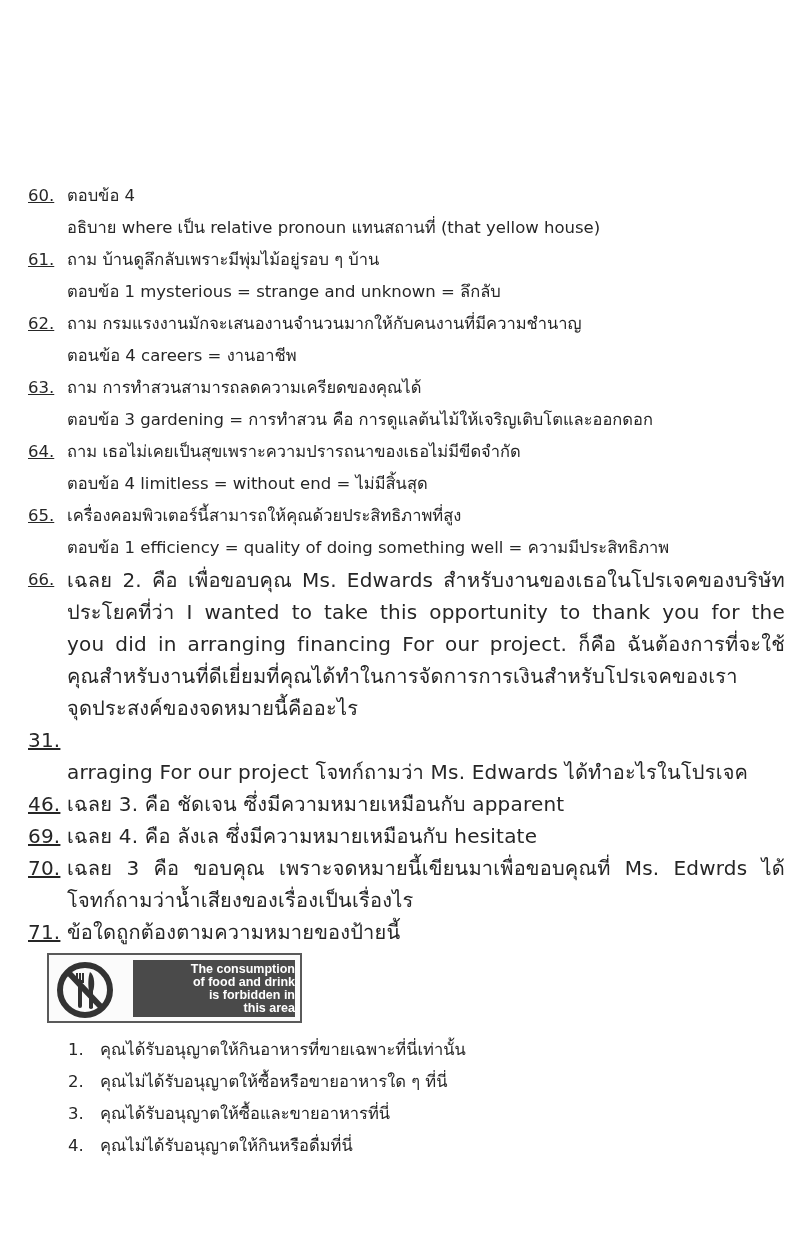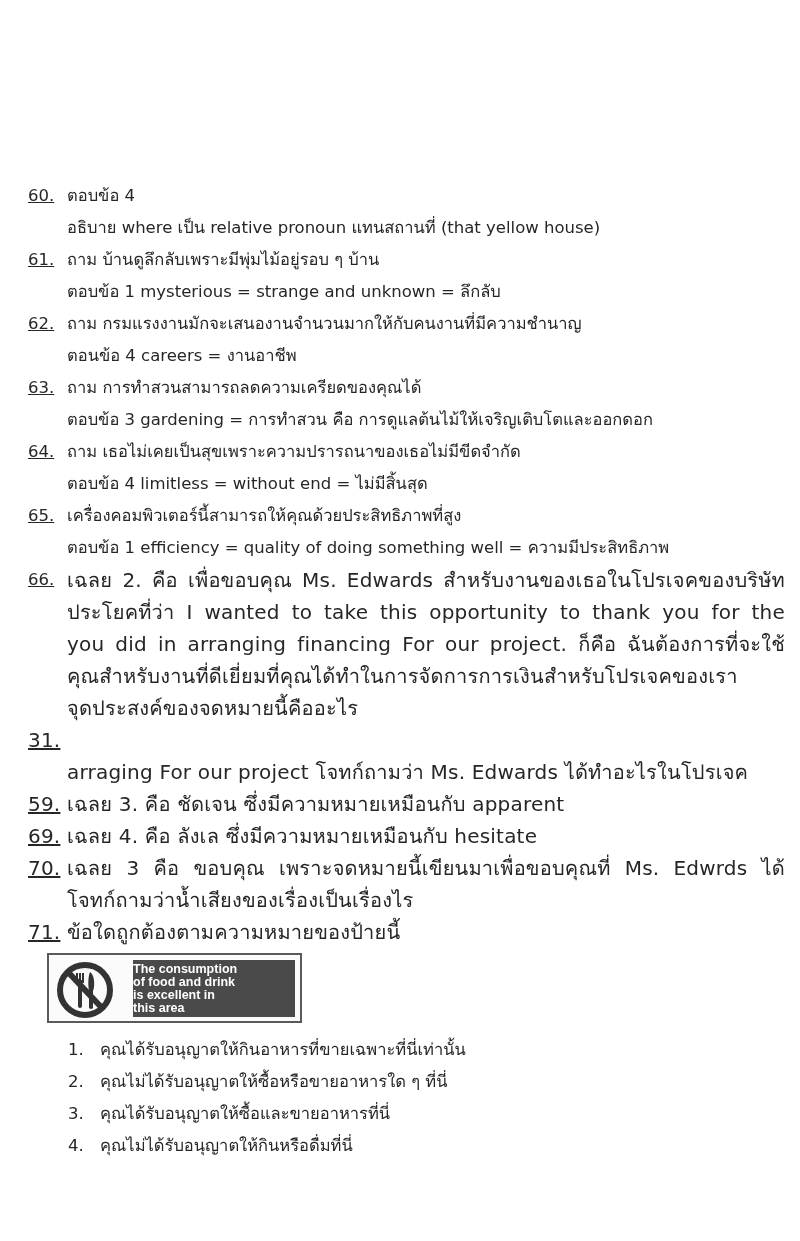--- a/index.html
+++ b/index.html
@@ -81,21 +81,21 @@
       left: 84px;
       top: 5px;
       width: 162px;
       height: 57px;
       background: #4a4a4a;
       color: #ffffff;
       font-family: "Liberation Sans", sans-serif;
       font-weight: bold;
       font-size: 12.5px;
       line-height: 13px;
-      text-align: left;
+      text-align: right;
       padding-top: 3px;
       box-sizing: border-box;
     }
     .sign-panel span {
       display: block;
     }
 
     
     .opt {
       position: absolute;
@@ -183,21 +183,21 @@
   </div>
 
   <div class="line" style="top:544px;width:800px">
     <span class="num loose">31.</span>
   </div>
   <div class="line" style="top:576px;width:800px">
     <span class="txt-indent loose">arraging For our project โจทก์ถามว่า Ms. Edwards ได้ทำอะไรในโปรเจค</span>
   </div>
 
   <div class="line" style="top:608px;width:800px">
-    <span class="num loose">59.</span>
+    <span class="num loose">46.</span>
     <span class="txt-first loose">เฉลย 3. คือ ชัดเจน ซึ่งมีความหมายเหมือนกับ apparent</span>
   </div>
 
   <div class="line" style="top:640px;width:800px">
     <span class="num loose">69.</span>
     <span class="txt-first loose">เฉลย 4. คือ ลังเล ซึ่งมีความหมายเหมือนกับ hesitate</span>
   </div>
 
   <div class="line" style="top:672px;width:800px">
     <span class="num loose">70.</span>
@@ -223,21 +223,21 @@
     <rect x="23" y="23" width="4" height="26" rx="2" fill="#333"></rect>
 
     <path d="M35 13 C40 16 40 28 38 32 L38 49 Q36 51 34 49 L34 32 C33 26 33 18 35 13 Z" fill="#333"></path>
 
     <circle cx="30" cy="31" r="25" fill="none" stroke="#333" stroke-width="6"></circle>
     <line x1="13" y1="13" x2="47" y2="49" stroke="#333" stroke-width="6"></line>
   </svg>
   <div class="sign-panel">
     <span>The consumption</span>
     <span>of food and drink</span>
-    <span>is excellent in</span>
+    <span>is forbidden in</span>
     <span>this area</span>
   </div>
 </div>
 
 <div class="opt" style="top:1034px;width:800px">
   <span class="opt-num">1.</span>
   <span class="opt-txt">คุณได้รับอนุญาตให้กินอาหารที่ขายเฉพาะที่นี่เท่านั้น</span>
 </div>
 <div class="opt" style="top:1066px;width:800px">
   <span class="opt-num">2.</span>

